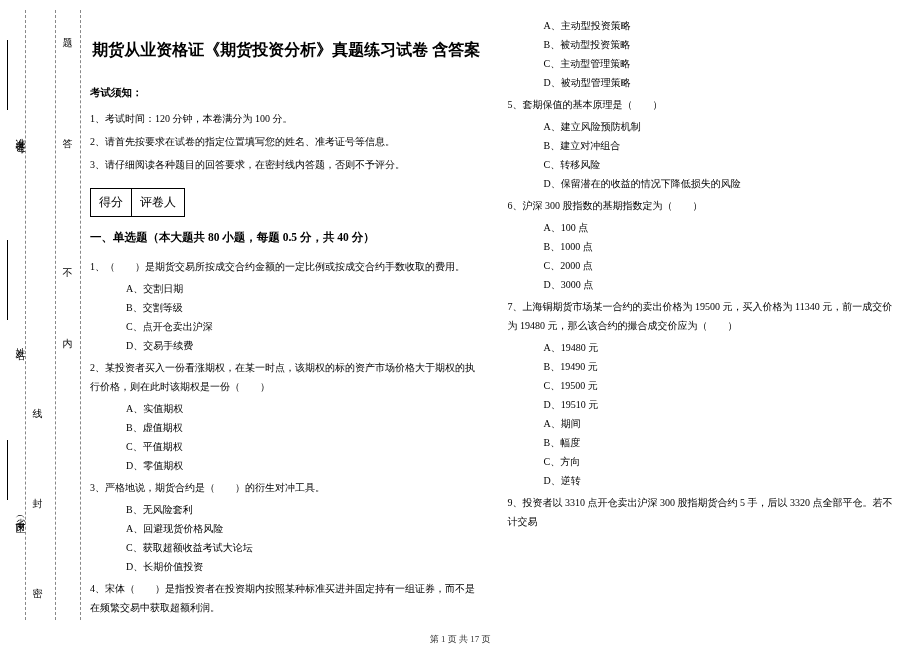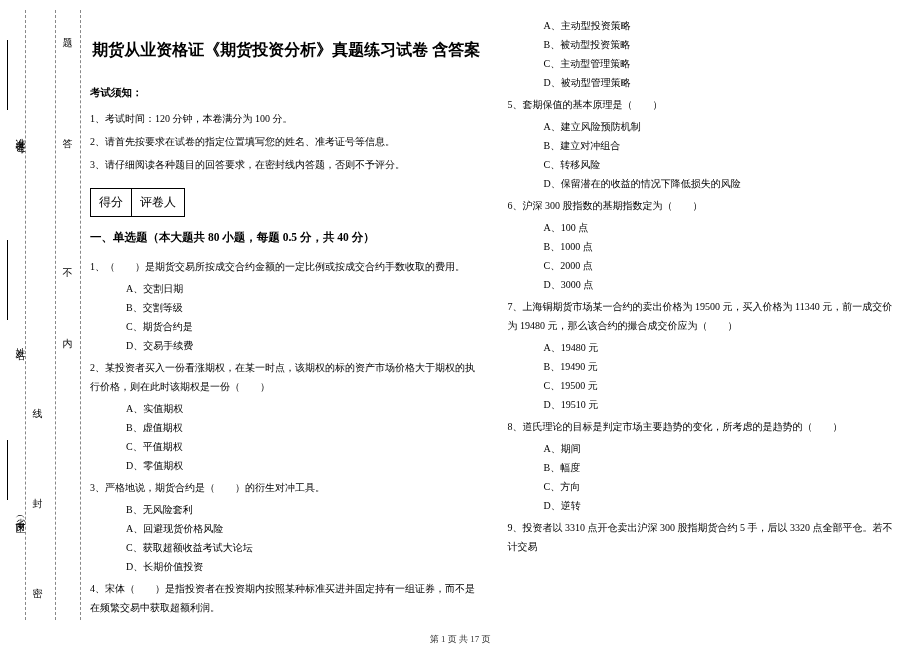--- a/index.html
+++ b/index.html
@@ -152,21 +152,21 @@
 
     <div class="scorebox">
       <div>得分</div>
       <div>评卷人</div>
     </div>
     <div class="section-title">一、单选题（本大题共 80 小题，每题 0.5 分，共 40 分）</div>
 
     <div class="q">1、（　　）是期货交易所按成交合约金额的一定比例或按成交合约手数收取的费用。</div>
     <div class="opt">A、交割日期</div>
     <div class="opt">B、交割等级</div>
-    <div class="opt">C、期货合约是</div>
+    <div class="opt">C、点开仓卖出沪深</div>
     <div class="opt">D、交易手续费</div>
 
     <div class="q">2、某投资者买入一份看涨期权，在某一时点，该期权的标的资产市场价格大于期权的执行价格，则在此时该期权是一份（　　）</div>
     <div class="opt">A、实值期权</div>
     <div class="opt">B、虚值期权</div>
     <div class="opt">C、平值期权</div>
     <div class="opt">D、零值期权</div>
 
     <div class="q">3、严格地说，期货合约是（　　）的衍生对冲工具。</div>
     <div class="opt">B、无风险套利</div>
@@ -194,21 +194,20 @@
     <div class="opt">B、1000 点</div>
     <div class="opt">C、2000 点</div>
     <div class="opt">D、3000 点</div>
 
     <div class="q">7、上海铜期货市场某一合约的卖出价格为 19500 元，买入价格为 11340 元，前一成交价为 19480 元，那么该合约的撮合成交价应为（　　）</div>
     <div class="opt">A、19480 元</div>
     <div class="opt">B、19490 元</div>
     <div class="opt">C、19500 元</div>
     <div class="opt">D、19510 元</div>
 
-    <div class="q">8、道氏理论的目标是判定市场主要趋势的变化，所考虑的是趋势的（　　）</div>
     <div class="opt">A、期间</div>
     <div class="opt">B、幅度</div>
     <div class="opt">C、方向</div>
     <div class="opt">D、逆转</div>
 
     <div class="q">9、投资者以 3310 点开仓卖出沪深 300 股指期货合约 5 手，后以 3320 点全部平仓。若不计交易</div>
   </div>
 </div>
 
 <div class="footer">第 1 页 共 17 页</div>

